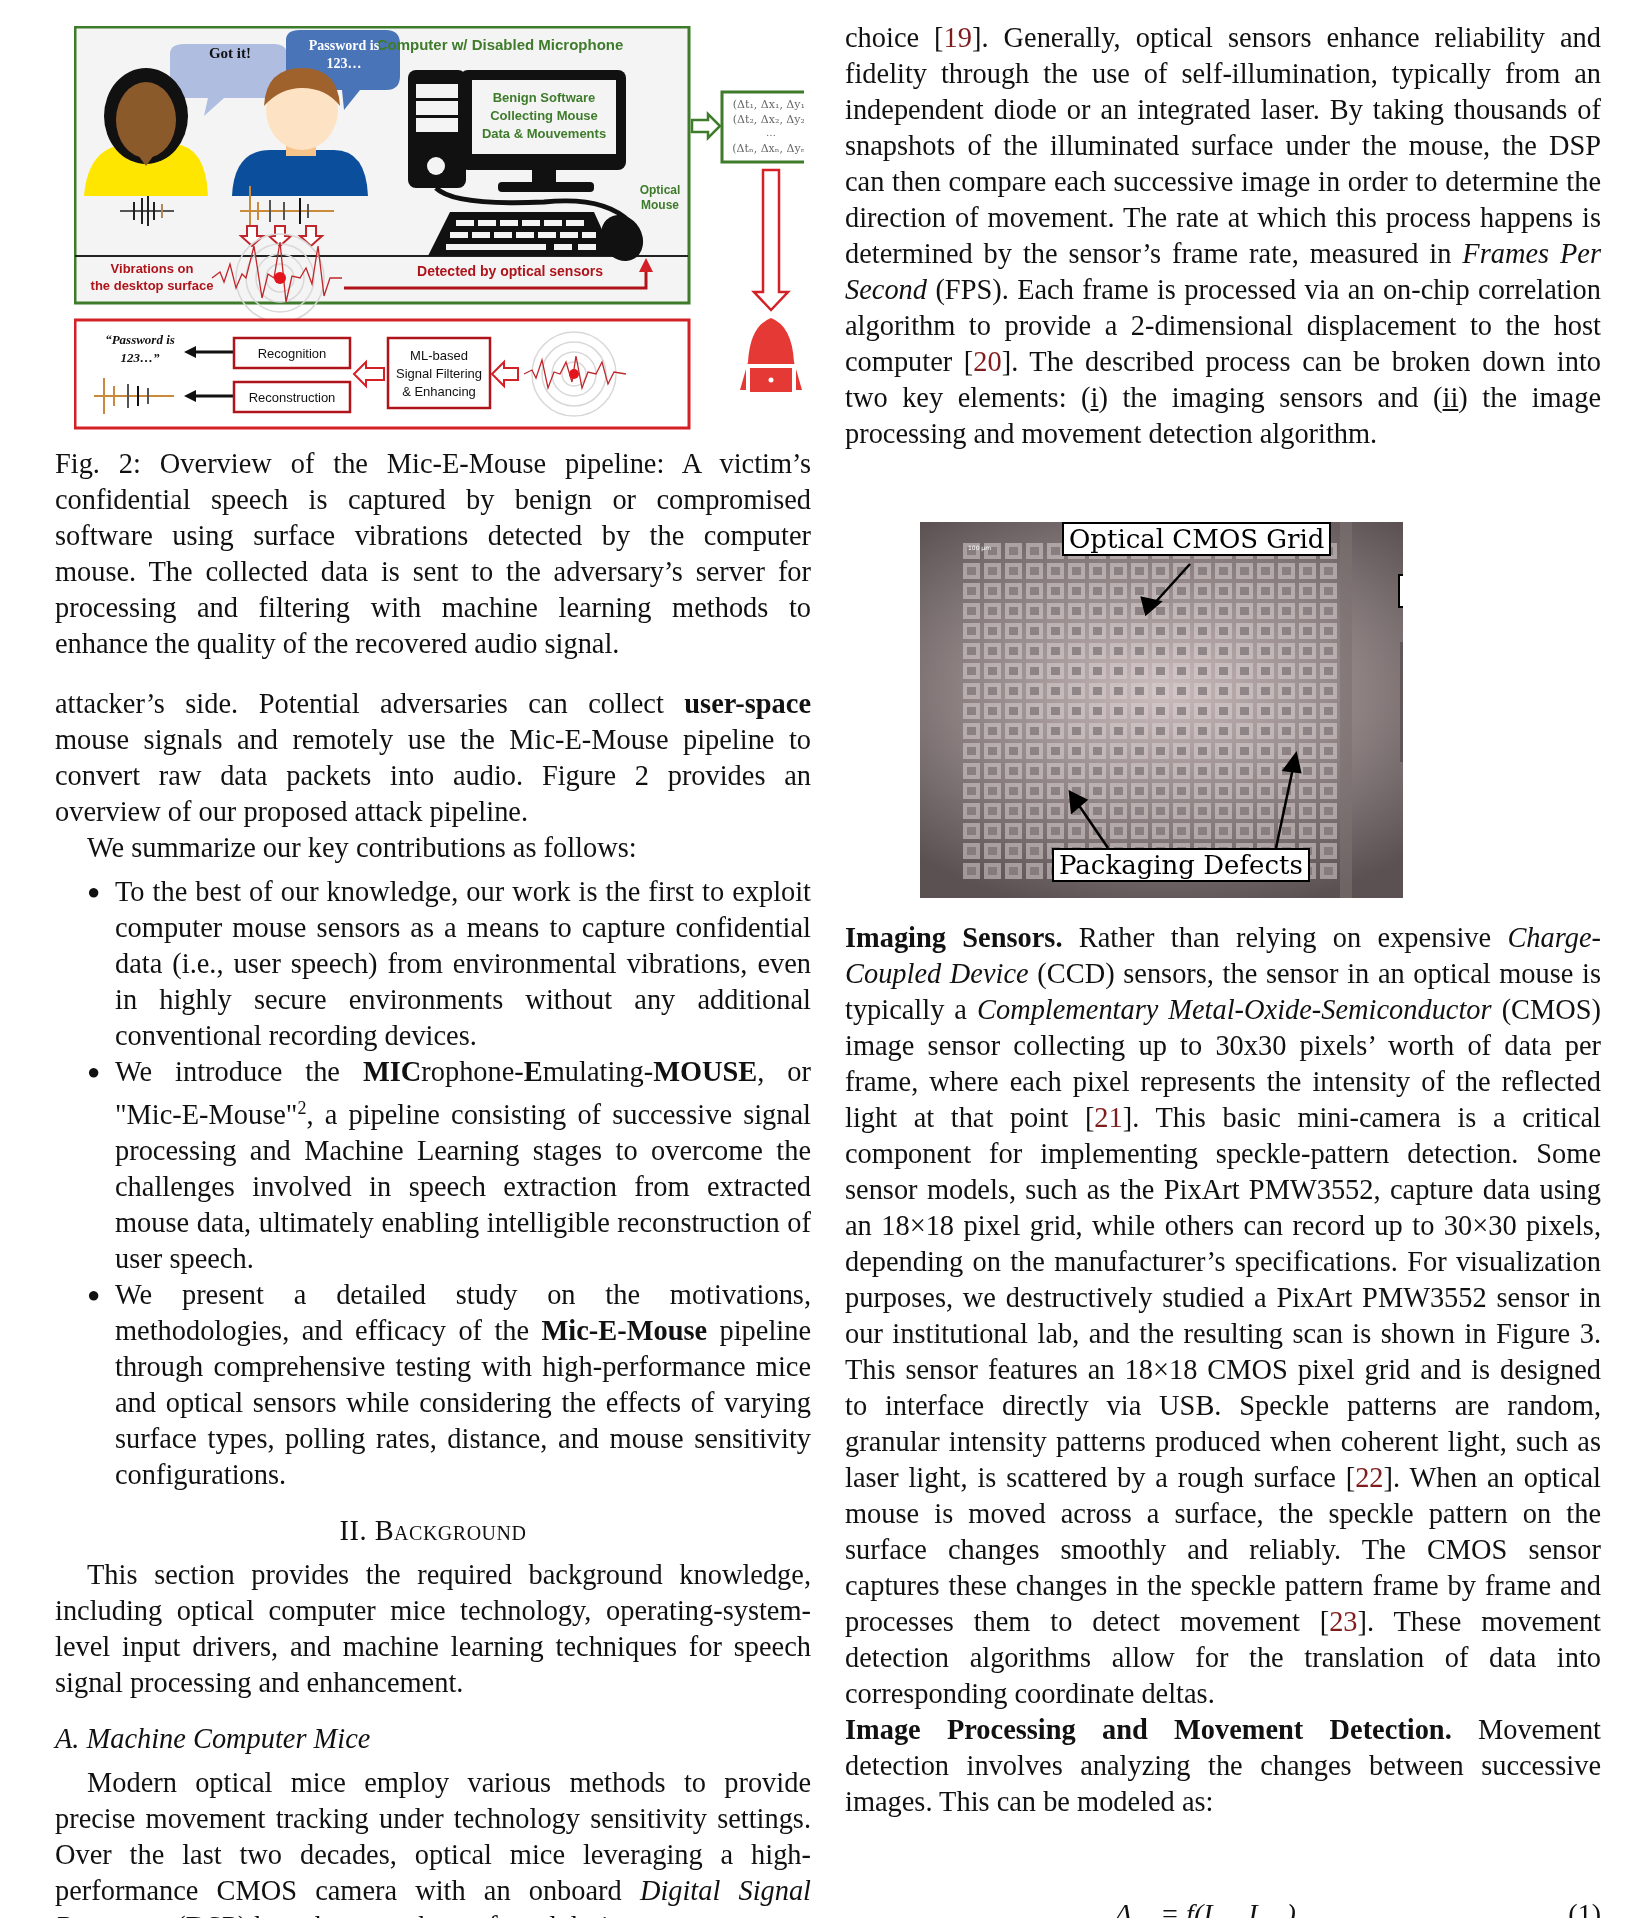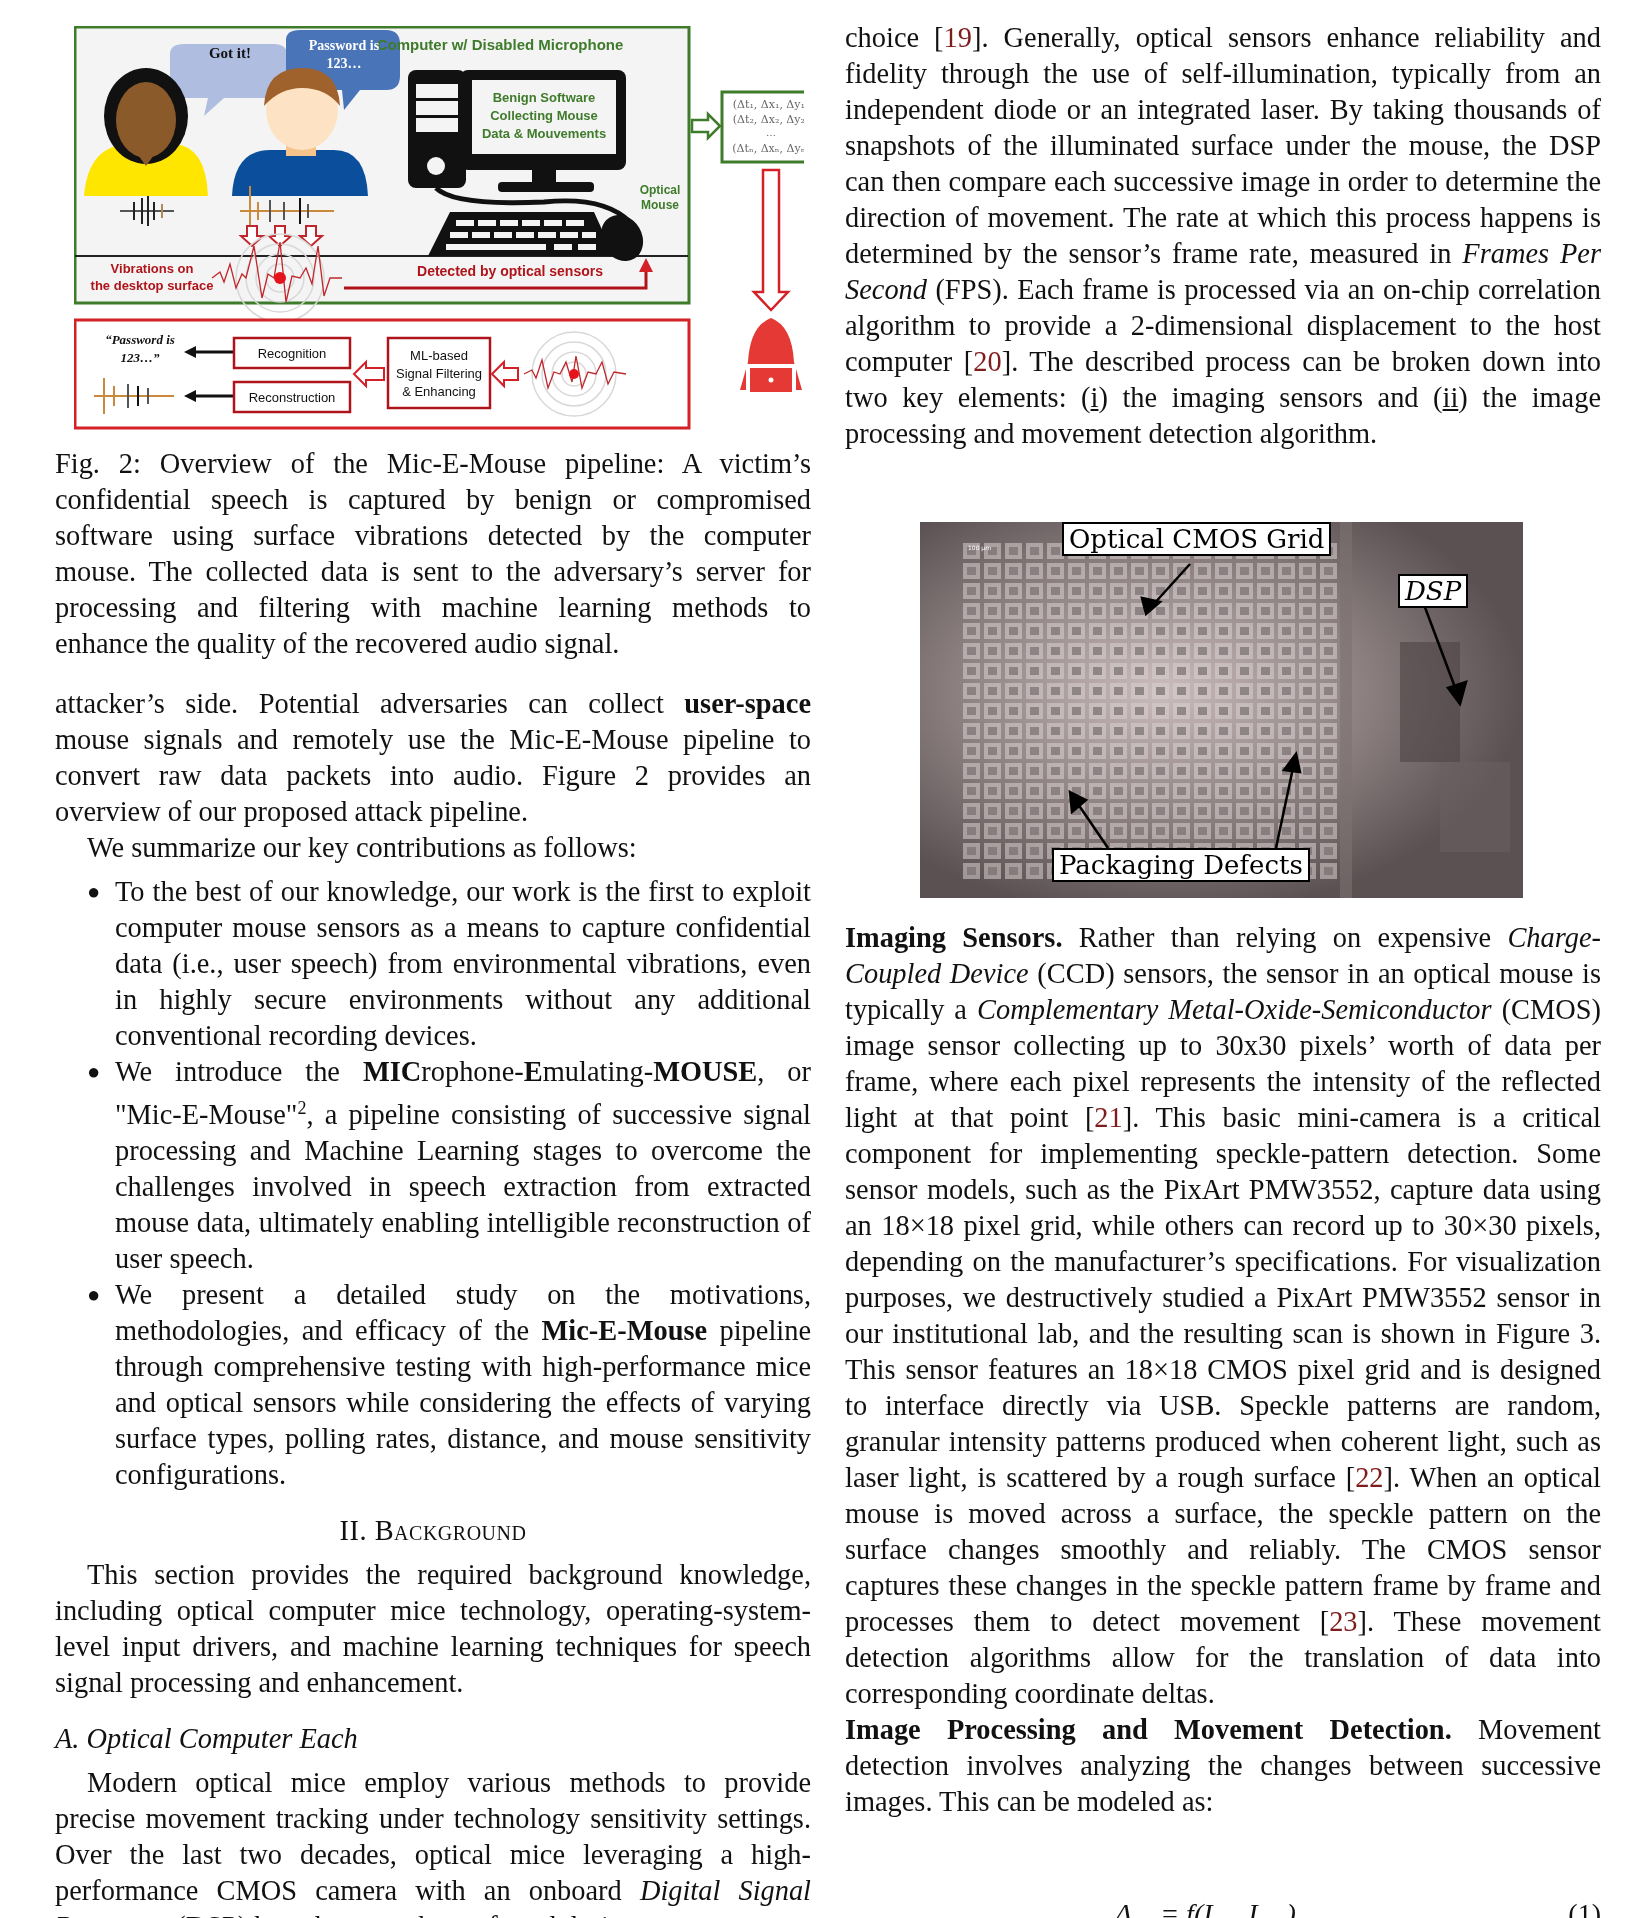--- a/index.html
+++ b/index.html
@@ -13,21 +13,21 @@
   .cite { color:#7f1d1d; }
   .u { text-decoration:underline; }
   .caption { font-size:28.4px; line-height:36px; text-align:justify; margin:0; }
   ul.contrib { list-style:none; margin:0; padding:0; }
   ul.contrib li { position:relative; padding-left:60px; font-size:28.4px; line-height:36px; text-align:justify; }
   ul.contrib li .bullet { position:absolute; left:32px; top:0; font-size:22px; }
   .section-head { text-align:center; font-size:28.4px; line-height:36px; margin:0; letter-spacing:0.5px; }
   .sc { font-variant:small-caps; }
   .subsection { font-style:italic; font-size:28.4px; line-height:36px; margin:0; }
   .fig2 { position:absolute; left:74px; top:26px; width:730px; height:404px; }
-  .fig3 { position:absolute; left:920px; top:522px; width:603px; height:376px; background:#eab308; overflow:hidden; }
+  .fig3 { position:absolute; left:920px; top:522px; width:483px; height:376px; background:#eab308; overflow:hidden; }
   .lbl { position:absolute; background:#fff; border:2px solid #000; font-family:"DejaVu Serif", serif; font-size:26px; line-height:30px; padding:0 5px; color:#000; }
   .gsans { font-family:"Liberation Sans", "DejaVu Sans", sans-serif; font-weight:bold; }
   .eq { position:absolute; left:845px; top:1898px; width:756px; font-size:28px; font-style:italic; }
 </style>
 </head>
 <body>
 
 <div class="fig2">
   <svg width="730" height="404" viewBox="0 0 730 404">
 
@@ -191,21 +191,21 @@
 
   <ul class="contrib" style="margin-top:8px;">
     <li><span class="bullet">●</span><span>To the best of our knowledge, our work is the first to exploit computer mouse sensors as a means to capture confidential data (i.e., user speech) from environmental vibrations, even in highly secure environments without any additional conventional recording devices.</span></li>
     <li><span class="bullet">●</span><span>We introduce the </span><b>MIC</b><span>rophone-</span><b>E</b><span>mulating-</span><b>MOUSE</b><span>, or "Mic-E-Mouse"</span><sup style="font-size:18px;">2</sup><span>, a pipeline consisting of successive signal processing and Machine Learning stages to overcome the challenges involved in speech extraction from extracted mouse data, ultimately enabling intelligible reconstruction of user speech.</span></li>
     <li><span class="bullet">●</span><span>We present a detailed study on the motivations, methodologies, and efficacy of the </span><b>Mic-E-Mouse</b><span> pipeline through comprehensive testing with high-performance mice and optical sensors while considering the effects of varying surface types, polling rates, distance, and mouse sensitivity configurations.</span></li>
   </ul>
 
   <p class="section-head" style="margin-top:20px;"><span>II.</span>&nbsp;<span class="sc">Background</span></p>
   <p class="para indent" style="margin-top:8px;">This section provides the required background knowledge, including optical computer mice technology, operating-system-level input drivers, and machine learning techniques for speech signal processing and enhancement.</p>
 
-  <p class="subsection" style="margin-top:20px;">A.  Optical Computer Each</p>
+  <p class="subsection" style="margin-top:20px;">A.  Machine Computer Mice</p>
   <p class="para indent" style="margin-top:8px;"><span>Modern optical mice employ various methods to provide precise movement tracking under technology sensitivity settings. Over the last two decades, optical mice leveraging a high-performance CMOS camera with an onboard </span><i>Digital Signal Processor</i><span> (DSP) have become the preferred design</span></p>
 </div>
 
 <div class="col col-right" style="top:20px;">
   <p class="para"><span>choice [</span><span class="cite">19</span><span>]. Generally, optical sensors enhance reliability and fidelity through the use of self-illumination, typically from an independent diode or an integrated laser. By taking thousands of snapshots of the illuminated surface under the mouse, the DSP can then compare each successive image in order to determine the direction of movement. The rate at which this process happens is determined by the sensor’s frame rate, measured in </span><i>Frames Per Second</i><span> (FPS). Each frame is processed via an on-chip correlation algorithm to provide a 2-dimensional displacement to the host computer [</span><span class="cite">20</span><span>]. The described process can be broken down into two key elements: (</span><span class="u">i</span><span>) the imaging sensors and (</span><span class="u">ii</span><span>) the image processing and movement detection algorithm.</span></p>
 </div>
 
 <div class="fig3">
   <svg width="603" height="376" viewBox="0 0 603 376">
     <defs>

